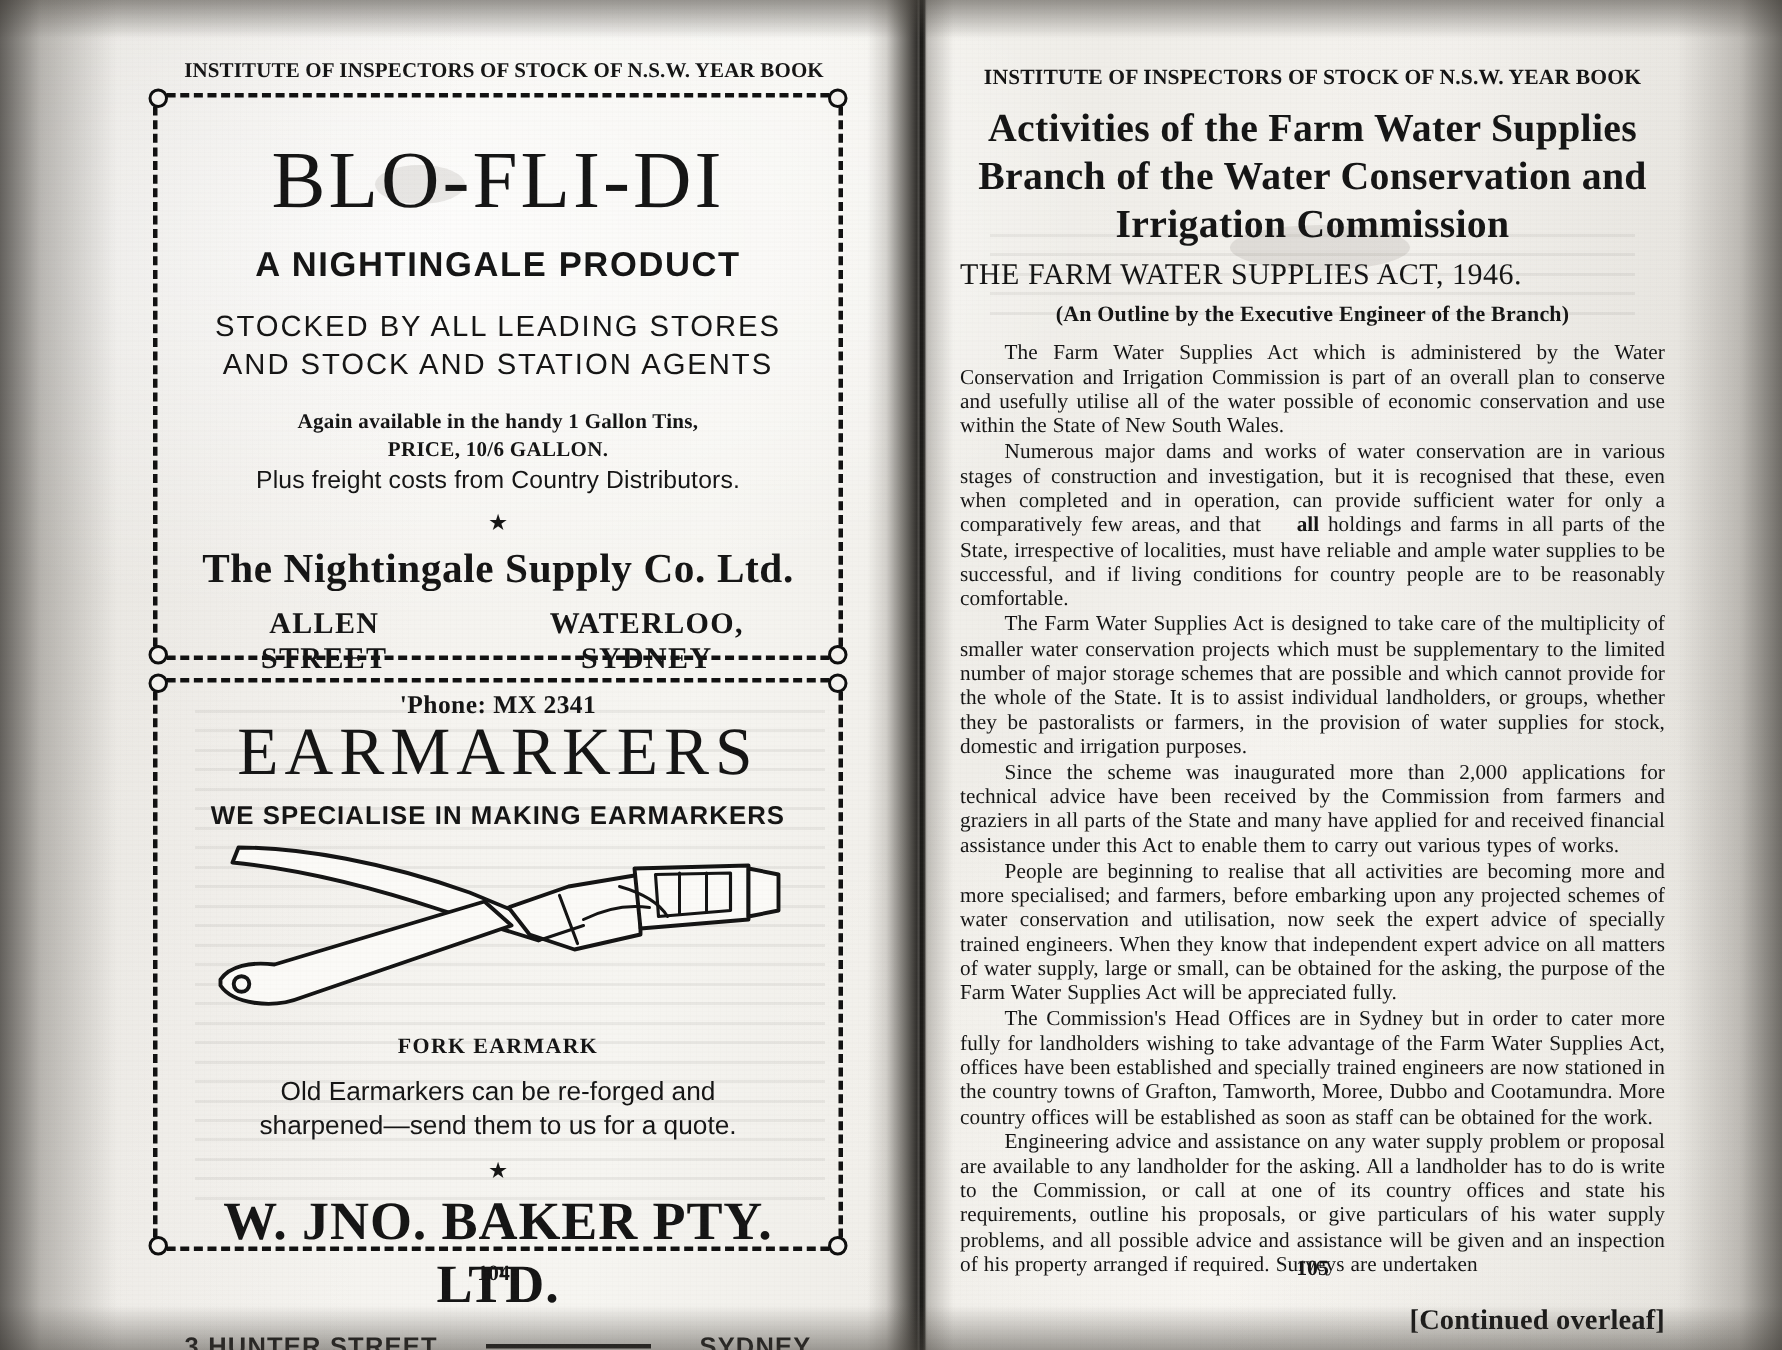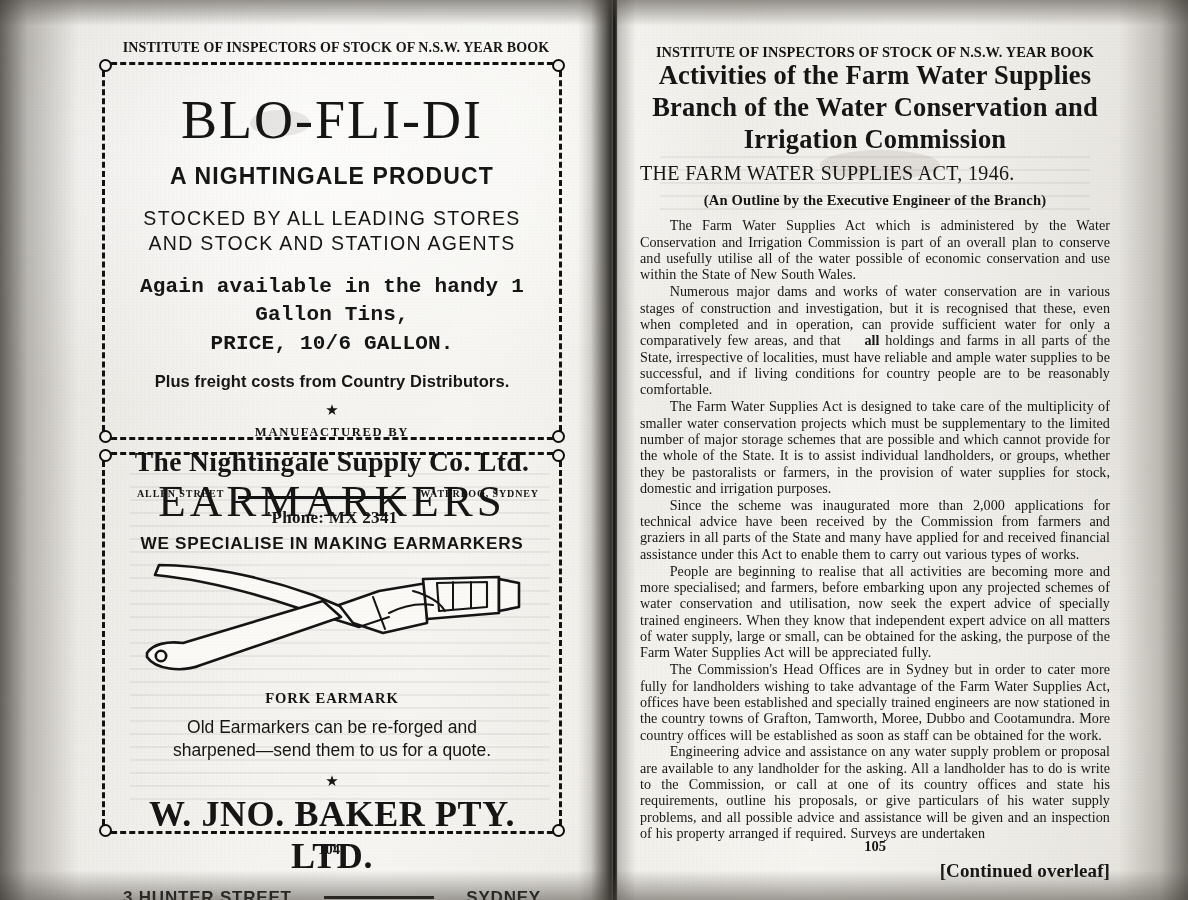--- a/index.html
+++ b/index.html
@@ -122,32 +122,31 @@
   }
   .stocked {
     font-family: "Liberation Sans", "DejaVu Sans", sans-serif;
     font-size: 19.5px;
     letter-spacing: 1.3px;
     line-height: 1.28;
     margin-top: 16px;
     font-weight: 300;
   }
   .again {
-    font-family: Liberation Mono, monospace;
-    font-weight: bold;
-    font-size: 21px;
+    font-family: Liberation Serif, serif;
+    font-weight: bold;
+    font-size: 14px;
     line-height: 1.35;
     margin-top: 17px;
     letter-spacing: .2px;
   }
   .plus-freight {
     font-family: "Liberation Sans", "DejaVu Sans", sans-serif;
-    font-weight: bold;
+    font-weight: normal;
     font-size: 16.5px;
-    margin-top: 14px;
     letter-spacing: .1px;
   }
   .star { font-size: 15px; line-height: 1; margin-top: 12px; }
   .manufactured {
     font-family: "Liberation Serif", "DejaVu Serif", serif;
     font-size: 12.6px;
     letter-spacing: 1.7px;
     font-weight: bold;
     margin-top: 7px;
   }
@@ -155,21 +154,21 @@
     font-family: "Liberation Serif", "DejaVu Serif", serif;
     font-weight: bold;
     font-size: 27.5px;
     letter-spacing: .4px;
     margin-top: 6px;
   }
   .addr-row {
     display: flex; align-items: flex-end; justify-content: space-between;
     margin-top: 10px; padding: 0 4px;
     font-family: "Liberation Serif", "DejaVu Serif", serif;
-    font-weight: bold; font-size: 10px; letter-spacing: .9px; margin-left: 12px;
+    font-weight: bold; font-size: 20px; letter-spacing: .9px; margin-left: 12px;
   }
   .addr-rule { flex: 1; height: 2.5px; background:#111; margin: 0 14px; }
   .phone {
     font-family: "Liberation Serif", "DejaVu Serif", serif;
     font-weight: bold; font-size: 17px; margin-top: 9px; letter-spacing:.3px;
   }
 
   
   .woolgrowers {
     font-family: "Liberation Serif", "DejaVu Serif", serif;
@@ -294,21 +293,20 @@
 
       <div class="ad-inner">
         <div class="blofli">BLO-FLI-DI</div>
         <div class="nightingale-product">A NIGHTINGALE PRODUCT</div>
         <div class="stocked">STOCKED BY ALL LEADING STORES</div>
         <div class="stocked" style="margin-top:0">AND STOCK AND STATION AGENTS</div>
         <div class="again">Again available in the handy 1 Gallon Tins,</div>
         <div class="again" style="margin-top:0">PRICE, 10/6 GALLON.</div>
         <div class="plus-freight">Plus freight costs from Country Distributors.</div>
         <div class="star">★</div>
-        <div class="manufactured">MANUFACTURED BY</div>
         <div class="supplyco">The Nightingale Supply Co. Ltd.</div>
         <div class="addr-row">
           <span>ALLEN STREET</span>
           <span class="addr-rule"></span>
           <span>WATERLOO, SYDNEY</span>
         </div>
         <div class="phone">'Phone: MX 2341</div>
       </div>
     </div>
 
@@ -365,21 +363,21 @@
     <div class="folio folio-left">104</div>
   </div>
 
   <div class="gutter"></div>
   <div class="gutter-line"></div>
 
   <div class="page-col page-right">
 
     <div class="running-head">INSTITUTE OF INSPECTORS OF STOCK OF N.S.W. YEAR BOOK</div>
 
-    <div style="position:absolute; top:60px; left:0; width:470px;">
+    <div style="position:absolute; top:70px; left:0; width:470px;">
       <h1 class="art-title">
         <span class="ln">Activities of the Farm Water Supplies</span>
         <span class="ln">Branch of the Water Conservation and</span>
         <span class="ln last">Irrigation Commission</span>
       </h1>
 
       <div class="art-sub1">THE FARM WATER SUPPLIES ACT, 1946.</div>
       <div class="art-sub2">(An Outline by the Executive Engineer of the Branch)</div>
 
       <div class="body-copy">

